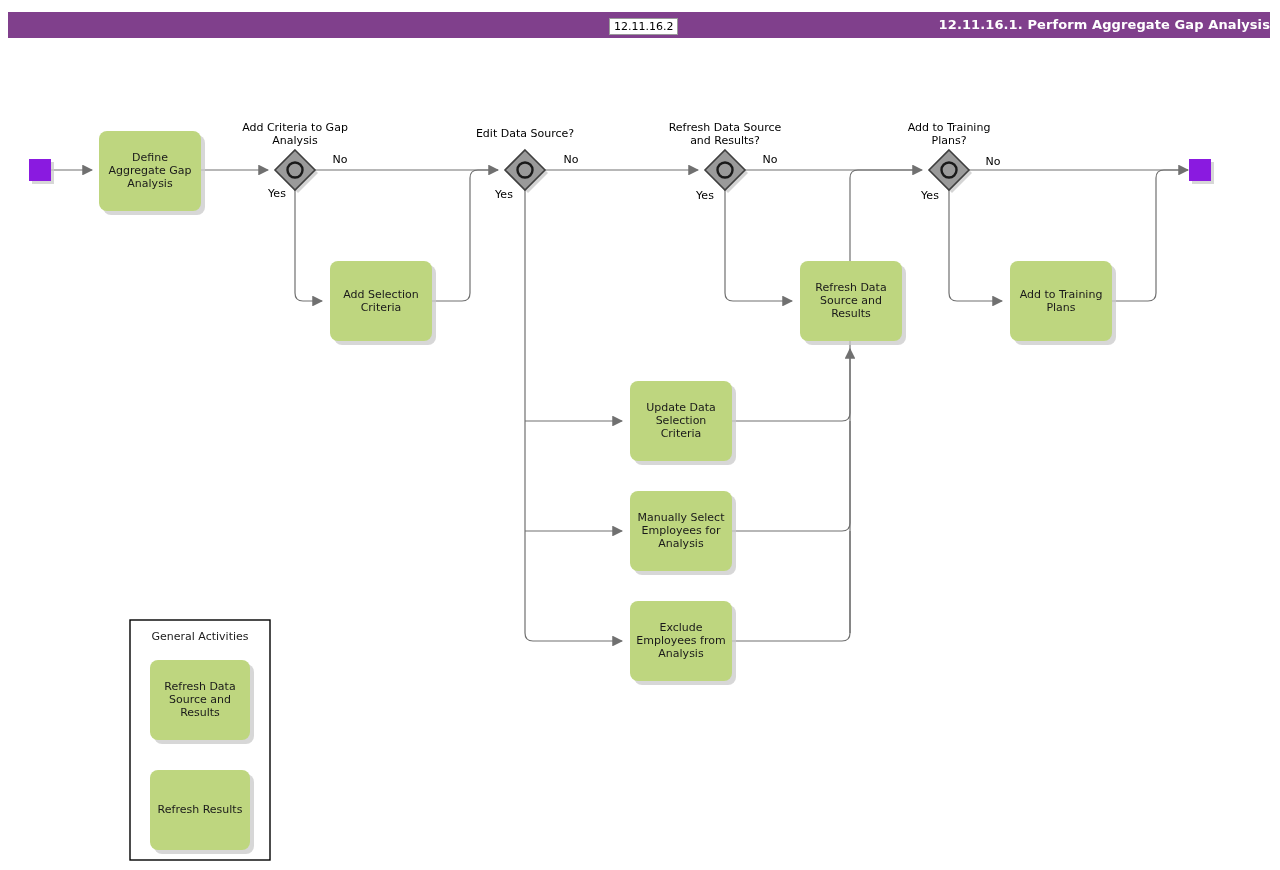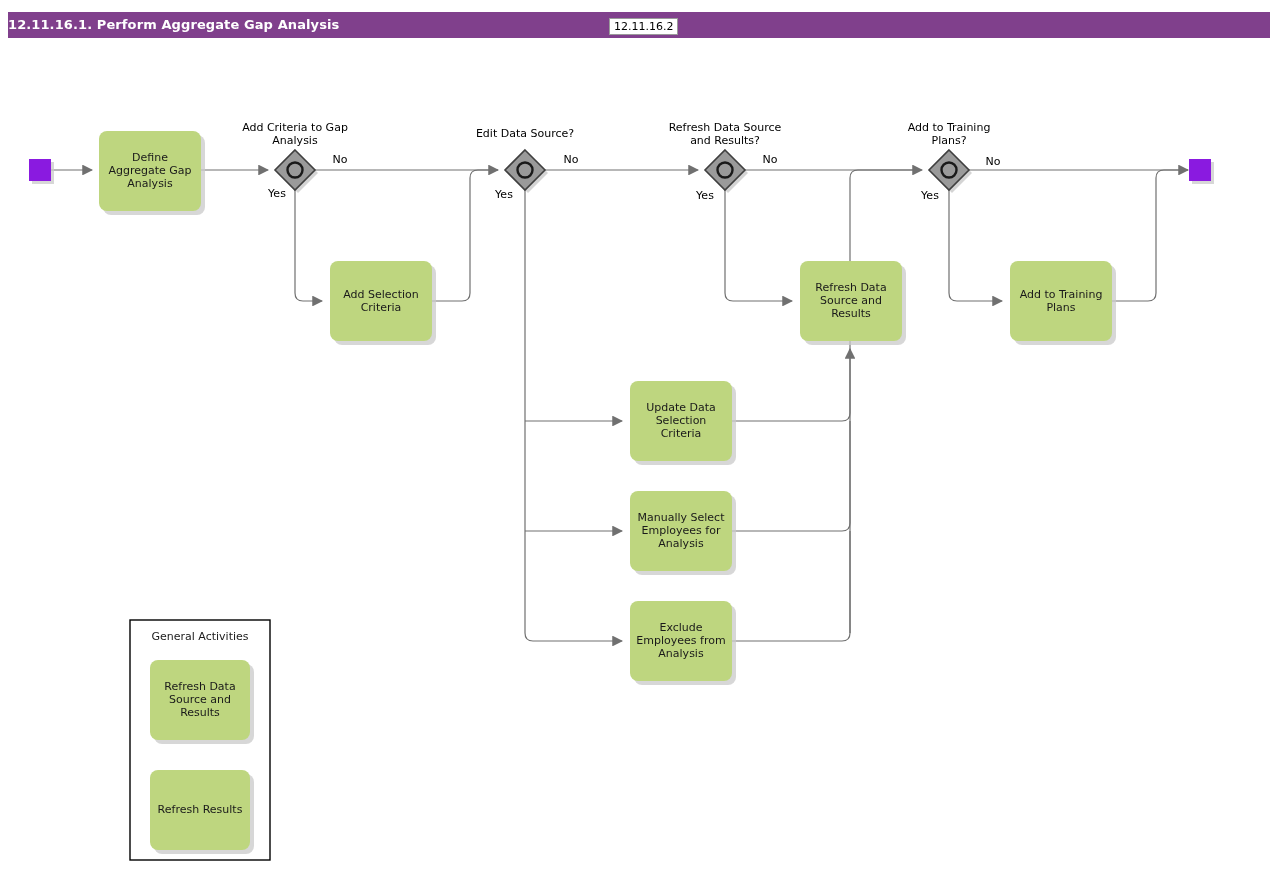--- a/index.html
+++ b/index.html
@@ -27,21 +27,21 @@
     height: 26px;
     background: #80408c;
   }
   #header-title {
     position: absolute;
     left: 0;
     top: 0;
     width: 100%;
     height: 26px;
     line-height: 26px;
-    text-align: left;
+    text-align: right;
     color: #ffffff;
     font-family: "DejaVu Sans", sans-serif;
     font-size: 13px;
     font-weight: bold;
     letter-spacing: 0.1px;
     white-space: nowrap;
   }
   #header-badge {
     position: absolute;
     left: 609px;

